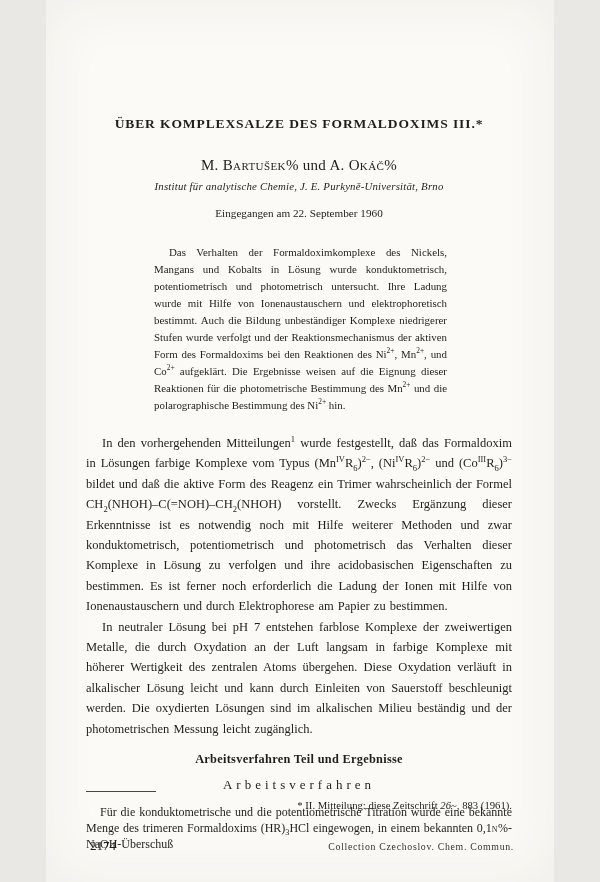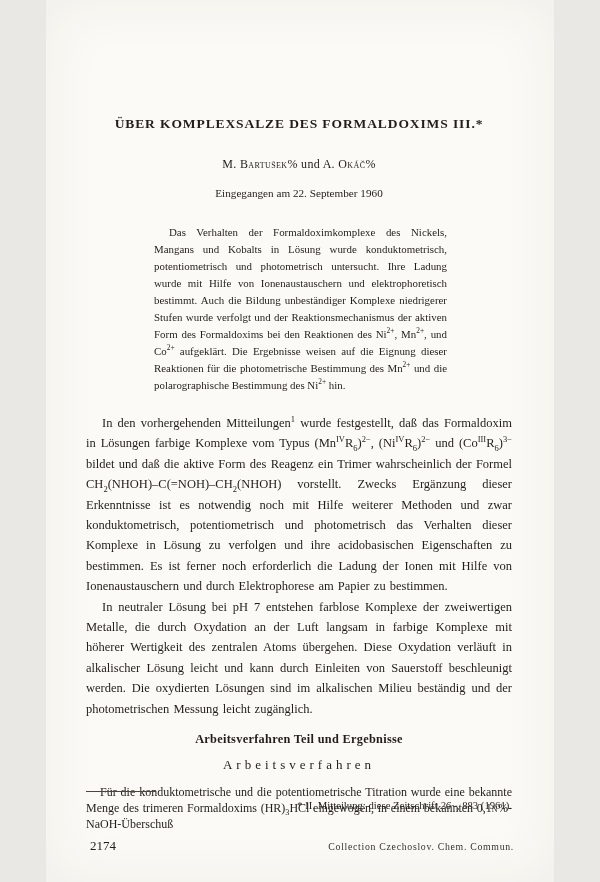--- a/index.html
+++ b/index.html
@@ -24,21 +24,21 @@
 
   
   .title{
     margin:0;text-align:center;
     font-size:13.5px;font-weight:bold;
     letter-spacing:0.9px;line-height:24px;
   }
   .title-line{display:block;}
   .authors{
     margin:21px 0 0 0;text-align:center;
-    font-size:12px;letter-spacing:0.3px;
+    font-size:15px;letter-spacing:0.3px;
   }
   .affiliation{
     margin:6px 0 0 0;text-align:center;
     font-style:italic;font-size:10.8px;letter-spacing:0.2px;
   }
   .received{
     margin:15px 0 0 0;text-align:center;
     font-size:11.2px;
   }
 
@@ -90,20 +90,21 @@
 </head>
 <body>
 
 <div class="page">
 
   <header>
     <h1 class="title">
       <span class="title-line">ÜBER KOMPLEXSALZE DES FORMALDOXIMS III.*</span>
     </h1>
     <p class="authors">M. <span class="sc">Bartušek</span>% und A. <span class="sc">Okáč</span>%</p>
+    <p class="affiliation">Institut für analytische Chemie, J. E. Purkyně-Universität, Brno</p>
     <p class="received">Eingegangen am 22. September 1960</p>
   </header>
 
   <section class="abstract">
     <p>Das Verhalten der Formaldoximkomplexe des Nickels, Mangans und Kobalts in Lösung wurde konduktometrisch, potentiometrisch und photometrisch untersucht. Ihre Ladung wurde mit Hilfe von Ionenaustauschern und elektrophoretisch bestimmt. Auch die Bildung unbeständiger Komplexe niedrigerer Stufen wurde verfolgt und der Reaktionsmechanismus der aktiven Form des Formaldoxims bei den Reaktionen des Ni<sup>2+</sup>, Mn<sup>2+</sup>, und Co<sup>2+</sup> aufgeklärt. Die Ergebnisse weisen auf die Eignung dieser Reaktionen für die photometrische Bestimmung des Mn<sup>2+</sup> und die polarographische Bestimmung des Ni<sup>2+</sup> hin.</p>
   </section>
 
   <main class="body-text">
     <p class="body-p">In den vorhergehenden Mitteilungen<sup>1</sup> wurde festgestellt, daß das Formaldoxim in Lösungen farbige Komplexe vom Typus (Mn<sup>IV</sup>R<sub>6</sub>)<sup>2−</sup>, (Ni<sup>IV</sup>R<sub>6</sub>)<sup>2−</sup> und (Co<sup>III</sup>R<sub>6</sub>)<sup>3−</sup> bildet und daß die aktive Form des Reagenz ein Trimer wahrscheinlich der Formel CH<sub>2</sub>(NHOH)–C(=NOH)–CH<sub>2</sub>(NHOH) vorstellt. Zwecks Ergänzung dieser Erkenntnisse ist es notwendig noch mit Hilfe weiterer Methoden und zwar konduktometrisch, potentiometrisch und photometrisch das Verhalten dieser Komplexe in Lösung zu verfolgen und ihre acidobasischen Eigenschaften zu bestimmen. Es ist ferner noch erforderlich die Ladung der Ionen mit Hilfe von Ionenaustauschern und durch Elektrophorese am Papier zu bestimmen.</p>
     <p class="body-p">In neutraler Lösung bei pH 7 entstehen farblose Komplexe der zweiwertigen Metalle, die durch Oxydation an der Luft langsam in farbige Komplexe mit höherer Wertigkeit des zentralen Atoms übergehen. Diese Oxydation verläuft in alkalischer Lösung leicht und kann durch Einleiten von Sauerstoff beschleunigt werden. Die oxydierten Lösungen sind im alkalischen Milieu beständig und der photometrischen Messung leicht zugänglich.</p>

